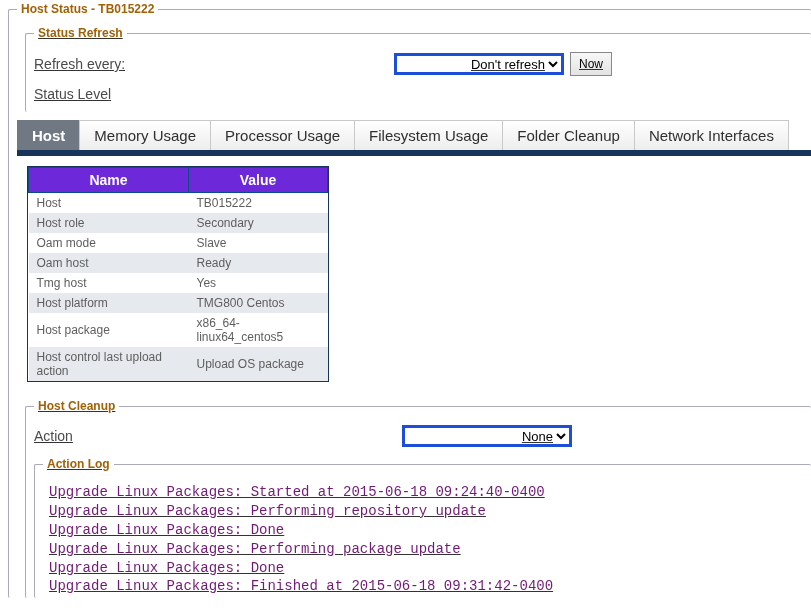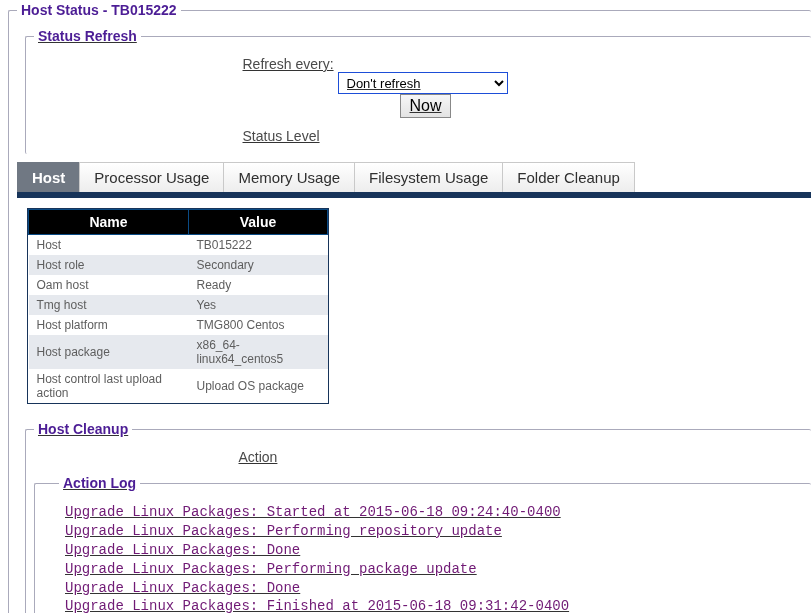--- a/index.html
+++ b/index.html
@@ -20,52 +20,52 @@
   }
   fieldset.top {
     border-left: 1px solid #aab;
     border-top: 1px solid #aab;
     border-right: none;
     border-bottom: none;
     margin: 2px 0 0 8px;
     padding: 6px 0 0 8px;
   }
   legend {
-    color: #4c1d95;
+    color: #a16207;
     font-weight: bold;
-    font-size: 14px;
+    font-size: 12px;
     padding: 0 4px;
   }
   .row {
     display: flex;
     align-items: center;
     margin: 6px 0 10px 0;
-    flex-direction: column;
   }
   .row .lbl {
     color: #4a4a4a;
     width: 360px;
     font-size: 14px;
   }
   select.wide {
     width: 170px;
     height: 22px;
-    border: 1px solid #1d4ed8;
+    border: 3px solid #1d4ed8;
     background: #fff;
     font-size: 13px;
-    padding-left:4px;
+    padding-left:20px;
+    text-align:right;
   }
   button.now {
     height: 24px;
     margin-left: 6px;
     padding: 0 8px;
     border: 1px solid #888;
     background: linear-gradient(#f7f7f7,#e3e3e3);
     cursor: pointer;
-    font-size: 16px;
+    font-size: 12px;
   }
 
   
   .tabs {
     display: flex;
     align-items: stretch;
     margin: 8px 0 0 0;
     border-bottom: 6px solid #17345a;
     background: #fff;
     padding-left: 0;
@@ -94,21 +94,21 @@
     display: inline-block;
     margin: 10px 0 10px 10px;
     width: 302px;
   }
   table.kv {
     border-collapse: collapse;
     width: 100%;
     font-size: 12px;
   }
   table.kv th {
-    background: #000000;
+    background: #6d28d9;
     color: #fff;
     font-weight: bold;
     text-align: center;
     padding: 4px 6px;
     border: 1px solid #0a4b85;
     font-size: 14px;
   }
   table.kv th + th { border-left: 1px solid #fff; }
   table.kv td {
     padding: 3px 8px;
@@ -133,21 +133,21 @@
     border-bottom: none;
     margin: 4px 0 0 8px;
     padding: 6px 0 0 8px;
     text-decoration: underline;
   }
   fieldset.inner2 {
     border: 1px solid #aab;
     border-right: none;
     border-bottom: none;
     margin: 8px 0 0 0;
-    padding: 6px 0 0 24px;
+    padding: 6px 0 0 8px;
   }
 </style>
 </head>
 <body>
 
 <fieldset class="top">
   <legend>Host Status - TB015222</legend>
 
   <fieldset class="inner">
     <legend>Status Refresh</legend>
@@ -161,24 +161,25 @@
     </div>
 
     <div class="row">
       <div class="lbl">Status Level</div>
     </div>
   </fieldset>
 
   
   <div class="tabs">
     <div class="tab active">Host</div>
+    <div class="tab">Memory Usage</div>
     <div class="tab">Processor Usage</div>
-    <div class="tab">Memory Usage</div>
     <div class="tab">Filesystem Usage</div>
     <div class="tab">Folder Cleanup</div>
+    <div class="tab">Network Interfaces</div>
   </div>
 
   
   <div class="kv-wrap">
     <table class="kv">
       <thead>
         <tr>
           <th>Name</th>
           <th>Value</th>
         </tr>
@@ -186,20 +187,24 @@
       <tbody id="kv-body">
           <tr>
             <td class="k">Host</td>
             <td>TB015222</td>
           </tr>
           <tr>
             <td class="k">Host role</td>
             <td>Secondary</td>
           </tr>
           <tr>
+            <td class="k">Oam mode</td>
+            <td>Slave</td>
+          </tr>
+          <tr>
             <td class="k">Oam host</td>
             <td>Ready</td>
           </tr>
           <tr>
             <td class="k">Tmg host</td>
             <td>Yes</td>
           </tr>
           <tr>
             <td class="k">Host platform</td>
             <td>TMG800 Centos</td>
@@ -215,20 +220,23 @@
         </tbody>
     </table>
   </div>
 
   
   <fieldset class="inner">
     <legend>Host Cleanup</legend>
 
     <div class="row">
       <div class="lbl" style="width:368px">Action</div>
+      <select class="wide">
+        <option>None</option>
+      </select>
     </div>
 
     <fieldset class="inner2">
       <legend>Action Log</legend>
       <div class="actionlog" id="action-log">Upgrade Linux Packages: Started at 2015-06-18 09:24:40-0400
 Upgrade Linux Packages: Performing repository update
 Upgrade Linux Packages: Done
 Upgrade Linux Packages: Performing package update
 Upgrade Linux Packages: Done
 Upgrade Linux Packages: Finished at 2015-06-18 09:31:42-0400</div>

